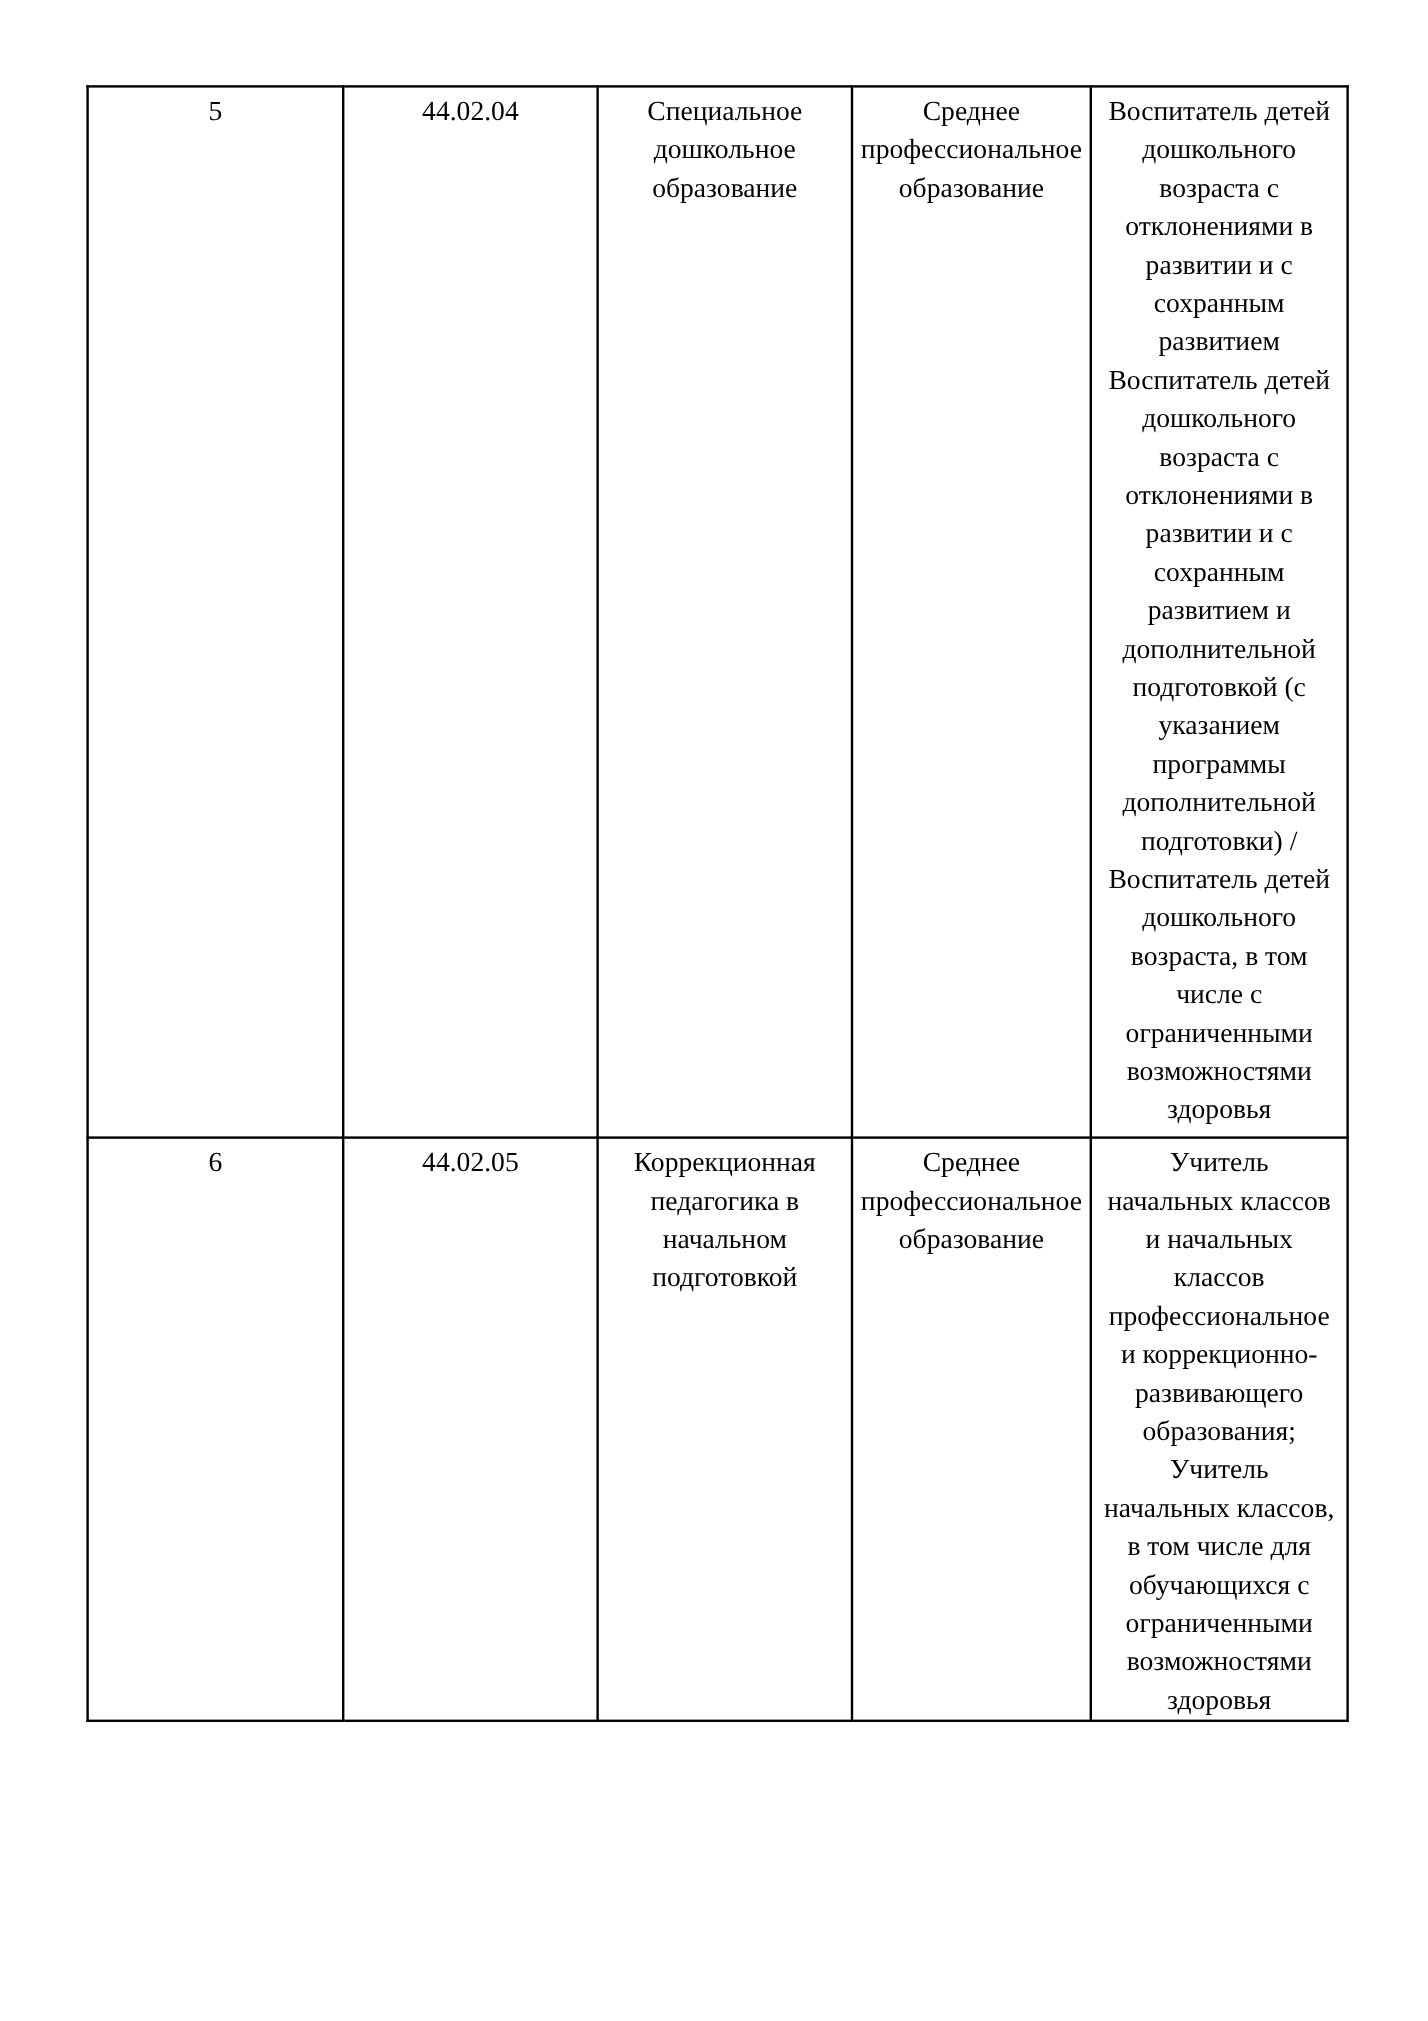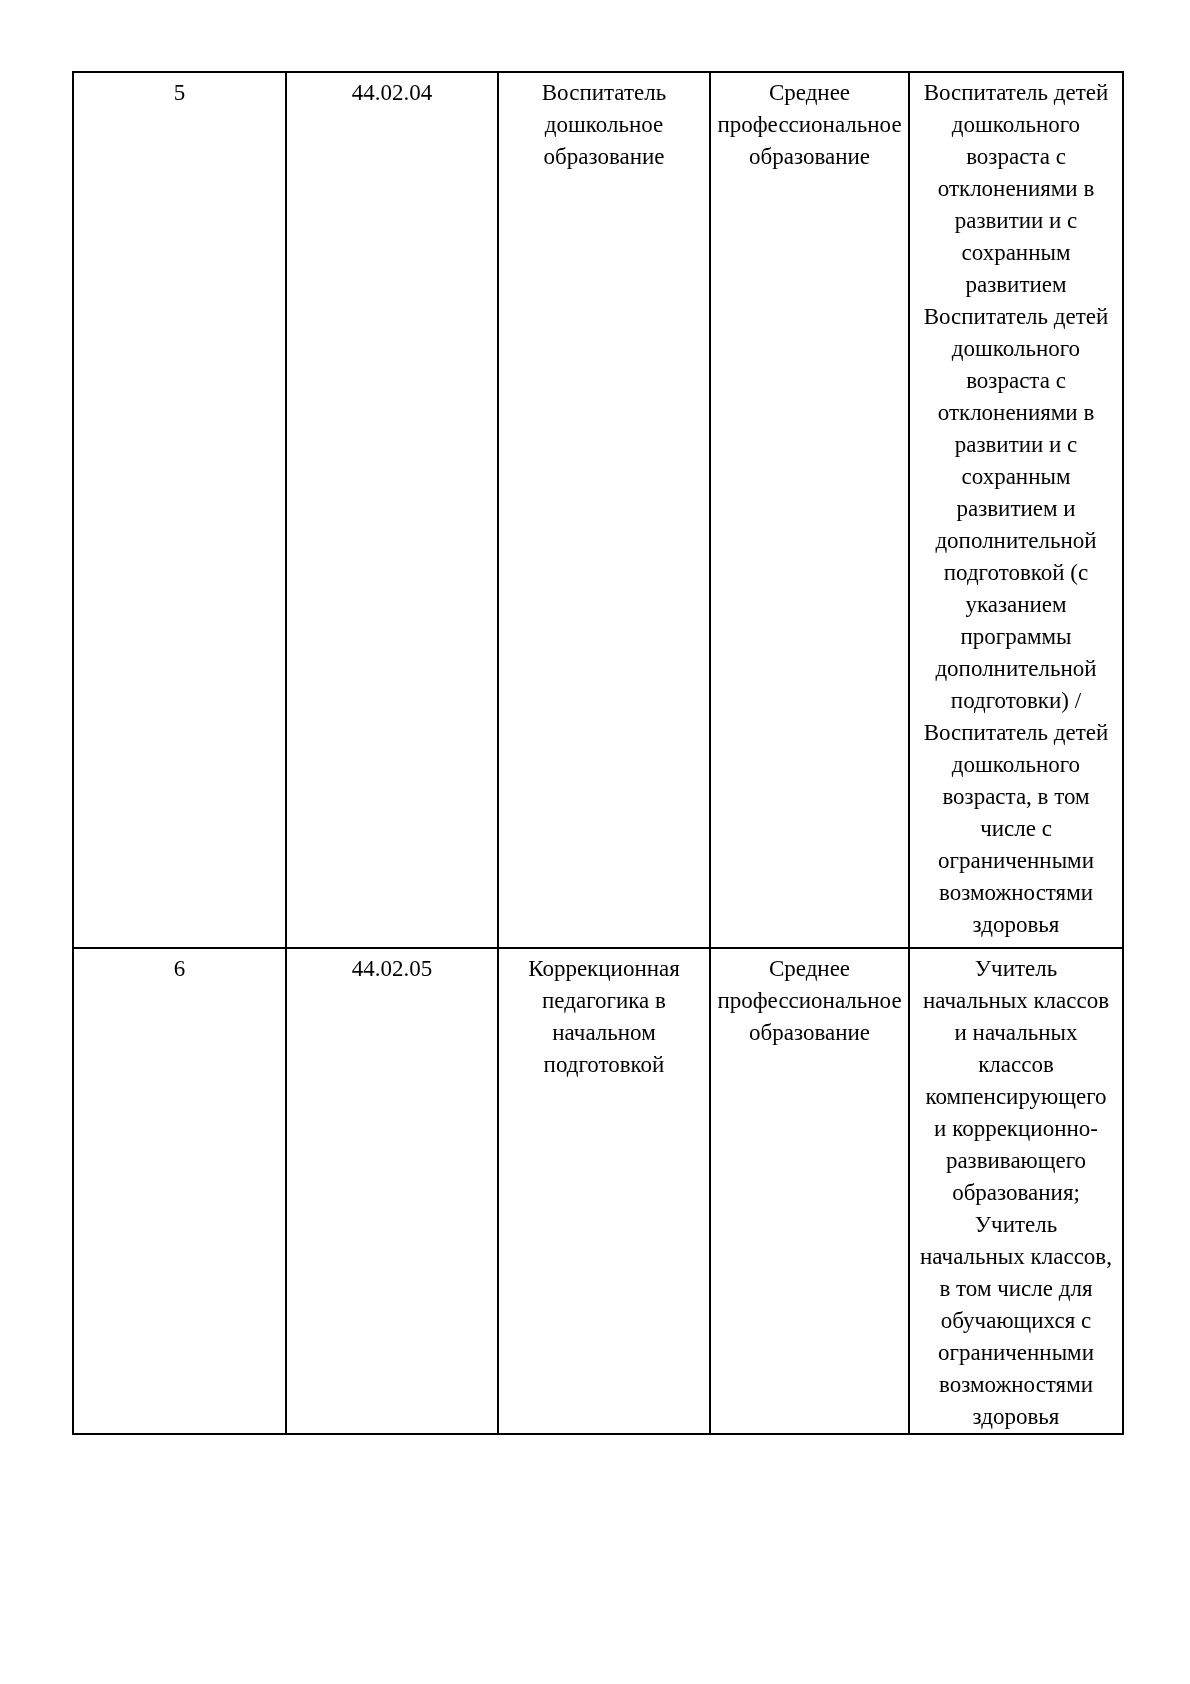--- a/index.html
+++ b/index.html
@@ -51,21 +51,21 @@
       <col class="c1">
         <col class="c2">
         <col class="c3">
         <col class="c4">
         <col class="c5">
     </colgroup>
     <tbody>
       <tr class="row-first">
         <td>5</td>
         <td>44.02.04</td>
-        <td>Воспитатель
+        <td>Специальное
 дошкольное
 образование</td>
         <td>Среднее
 профессиональное
 образование</td>
         <td>Воспитатель детей
 дошкольного
 возраста с
 отклонениями в
 развитии и с
@@ -99,21 +99,21 @@
 педагогика в
 начальном
 подготовкой</td>
         <td>Среднее
 профессиональное
 образование</td>
         <td>Учитель
 начальных классов
 и начальных
 классов
-компенсирующего
+профессиональное
 и коррекционно-
 развивающего
 образования;
 Учитель
 начальных классов,
 в том числе для
 обучающихся с
 ограниченными
 возможностями
 здоровья</td>

